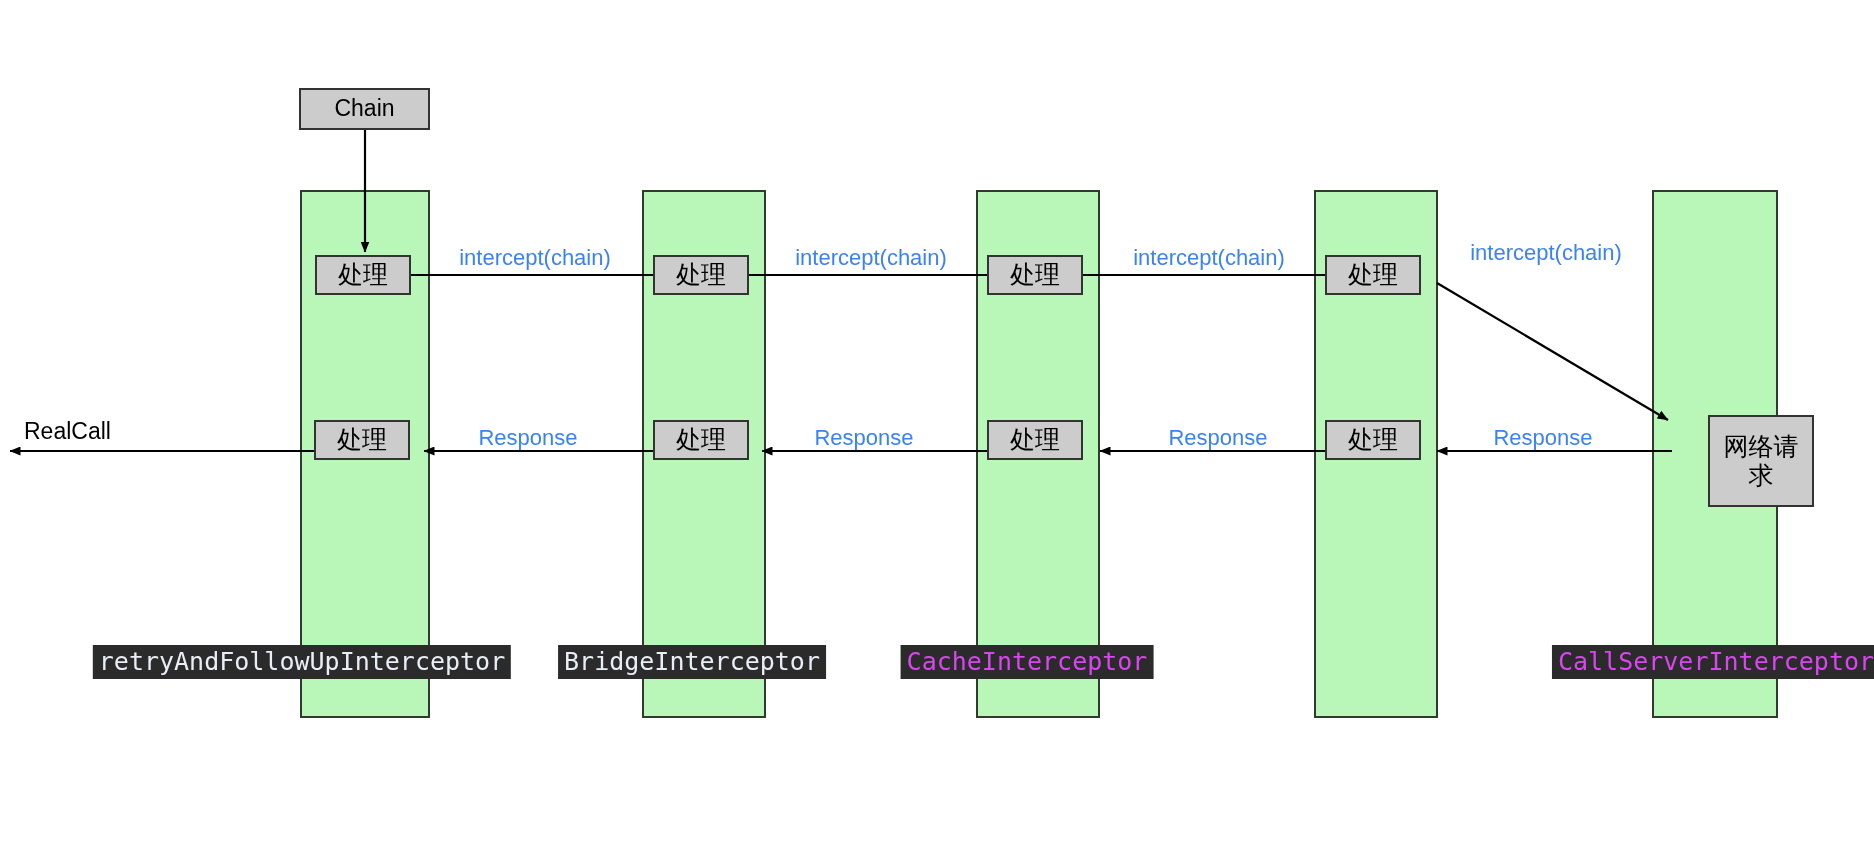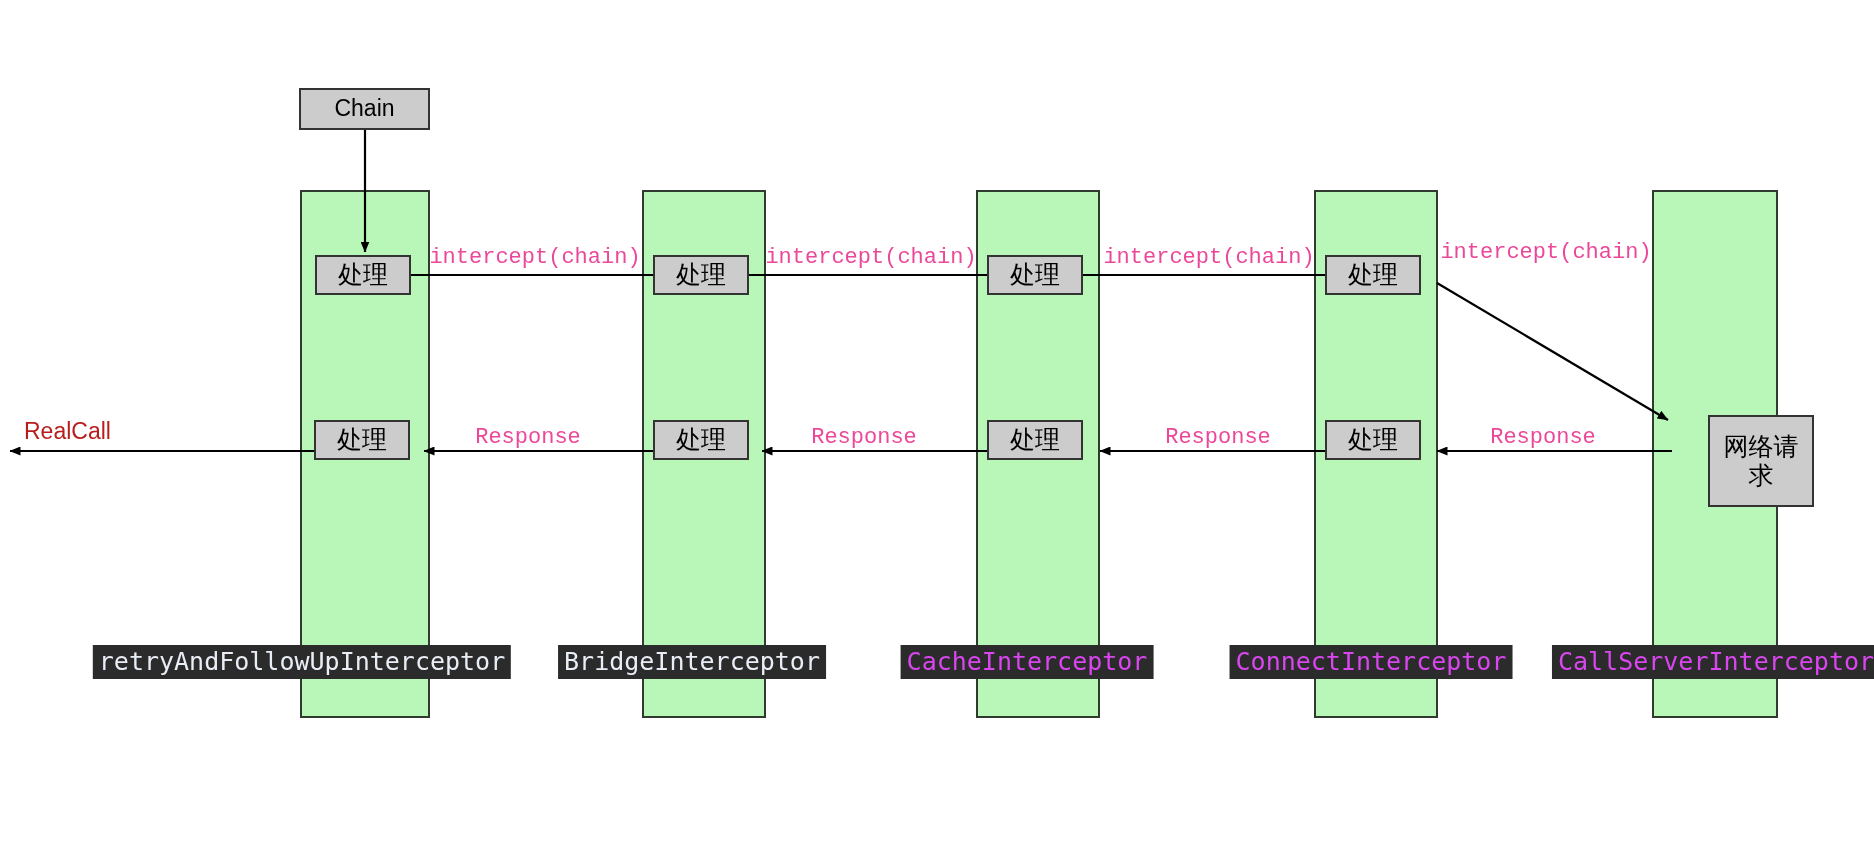--- a/index.html
+++ b/index.html
@@ -53,36 +53,36 @@
     white-space: pre-line;
   }
   .node.latin {
     font-family: "Liberation Sans", sans-serif;
     font-size: 23px;
   }
 
   
   .edge-label {
     position: absolute;
-    font-family: Liberation Mono, monospace;
+    font-family: Liberation Sans, sans-serif;
     font-size: 22px;
-    color: #ec4899;
+    color: #3b82f6;
     white-space: nowrap;
     background: transparent;
   }
   .edge-label.center {
     transform: translateX(-50%);
   }
 
   
   .plain-label {
     position: absolute;
     font-family: "Liberation Sans", sans-serif;
     font-size: 23px;
-    color: #b91c1c;
+    color: #000000;
     white-space: nowrap;
   }
 
   
   .caption {
     position: absolute;
     transform: translateX(-50%);
     background: #2b2b2b;
     color: #d946ef;
     font-family: "DejaVu Sans Mono", "Liberation Mono", monospace;
@@ -154,16 +154,15 @@
   <div class="edge-label center" style="left:528px; top:425px;">Response</div>
   <div class="edge-label center" style="left:864px; top:425px;">Response</div>
   <div class="edge-label center" style="left:1218px; top:425px;">Response</div>
   <div class="edge-label center" style="left:1543px; top:425px;">Response</div>
 
   <div class="plain-label" style="left:24px; top:418px;">RealCall</div>
 
   <div class="caption bright" style="left:302px; top:645px;">retryAndFollowUpInterceptor</div>
   <div class="caption bright" style="left:692px; top:645px;">BridgeInterceptor</div>
   <div class="caption" style="left:1027px; top:645px;">CacheInterceptor</div>
-  <div class="caption" style="left:1371px; top:645px;">ConnectInterceptor</div>
   <div class="caption" style="left:1716px; top:645px;">CallServerInterceptor</div>
 
 </div>
 
 </body></html>

